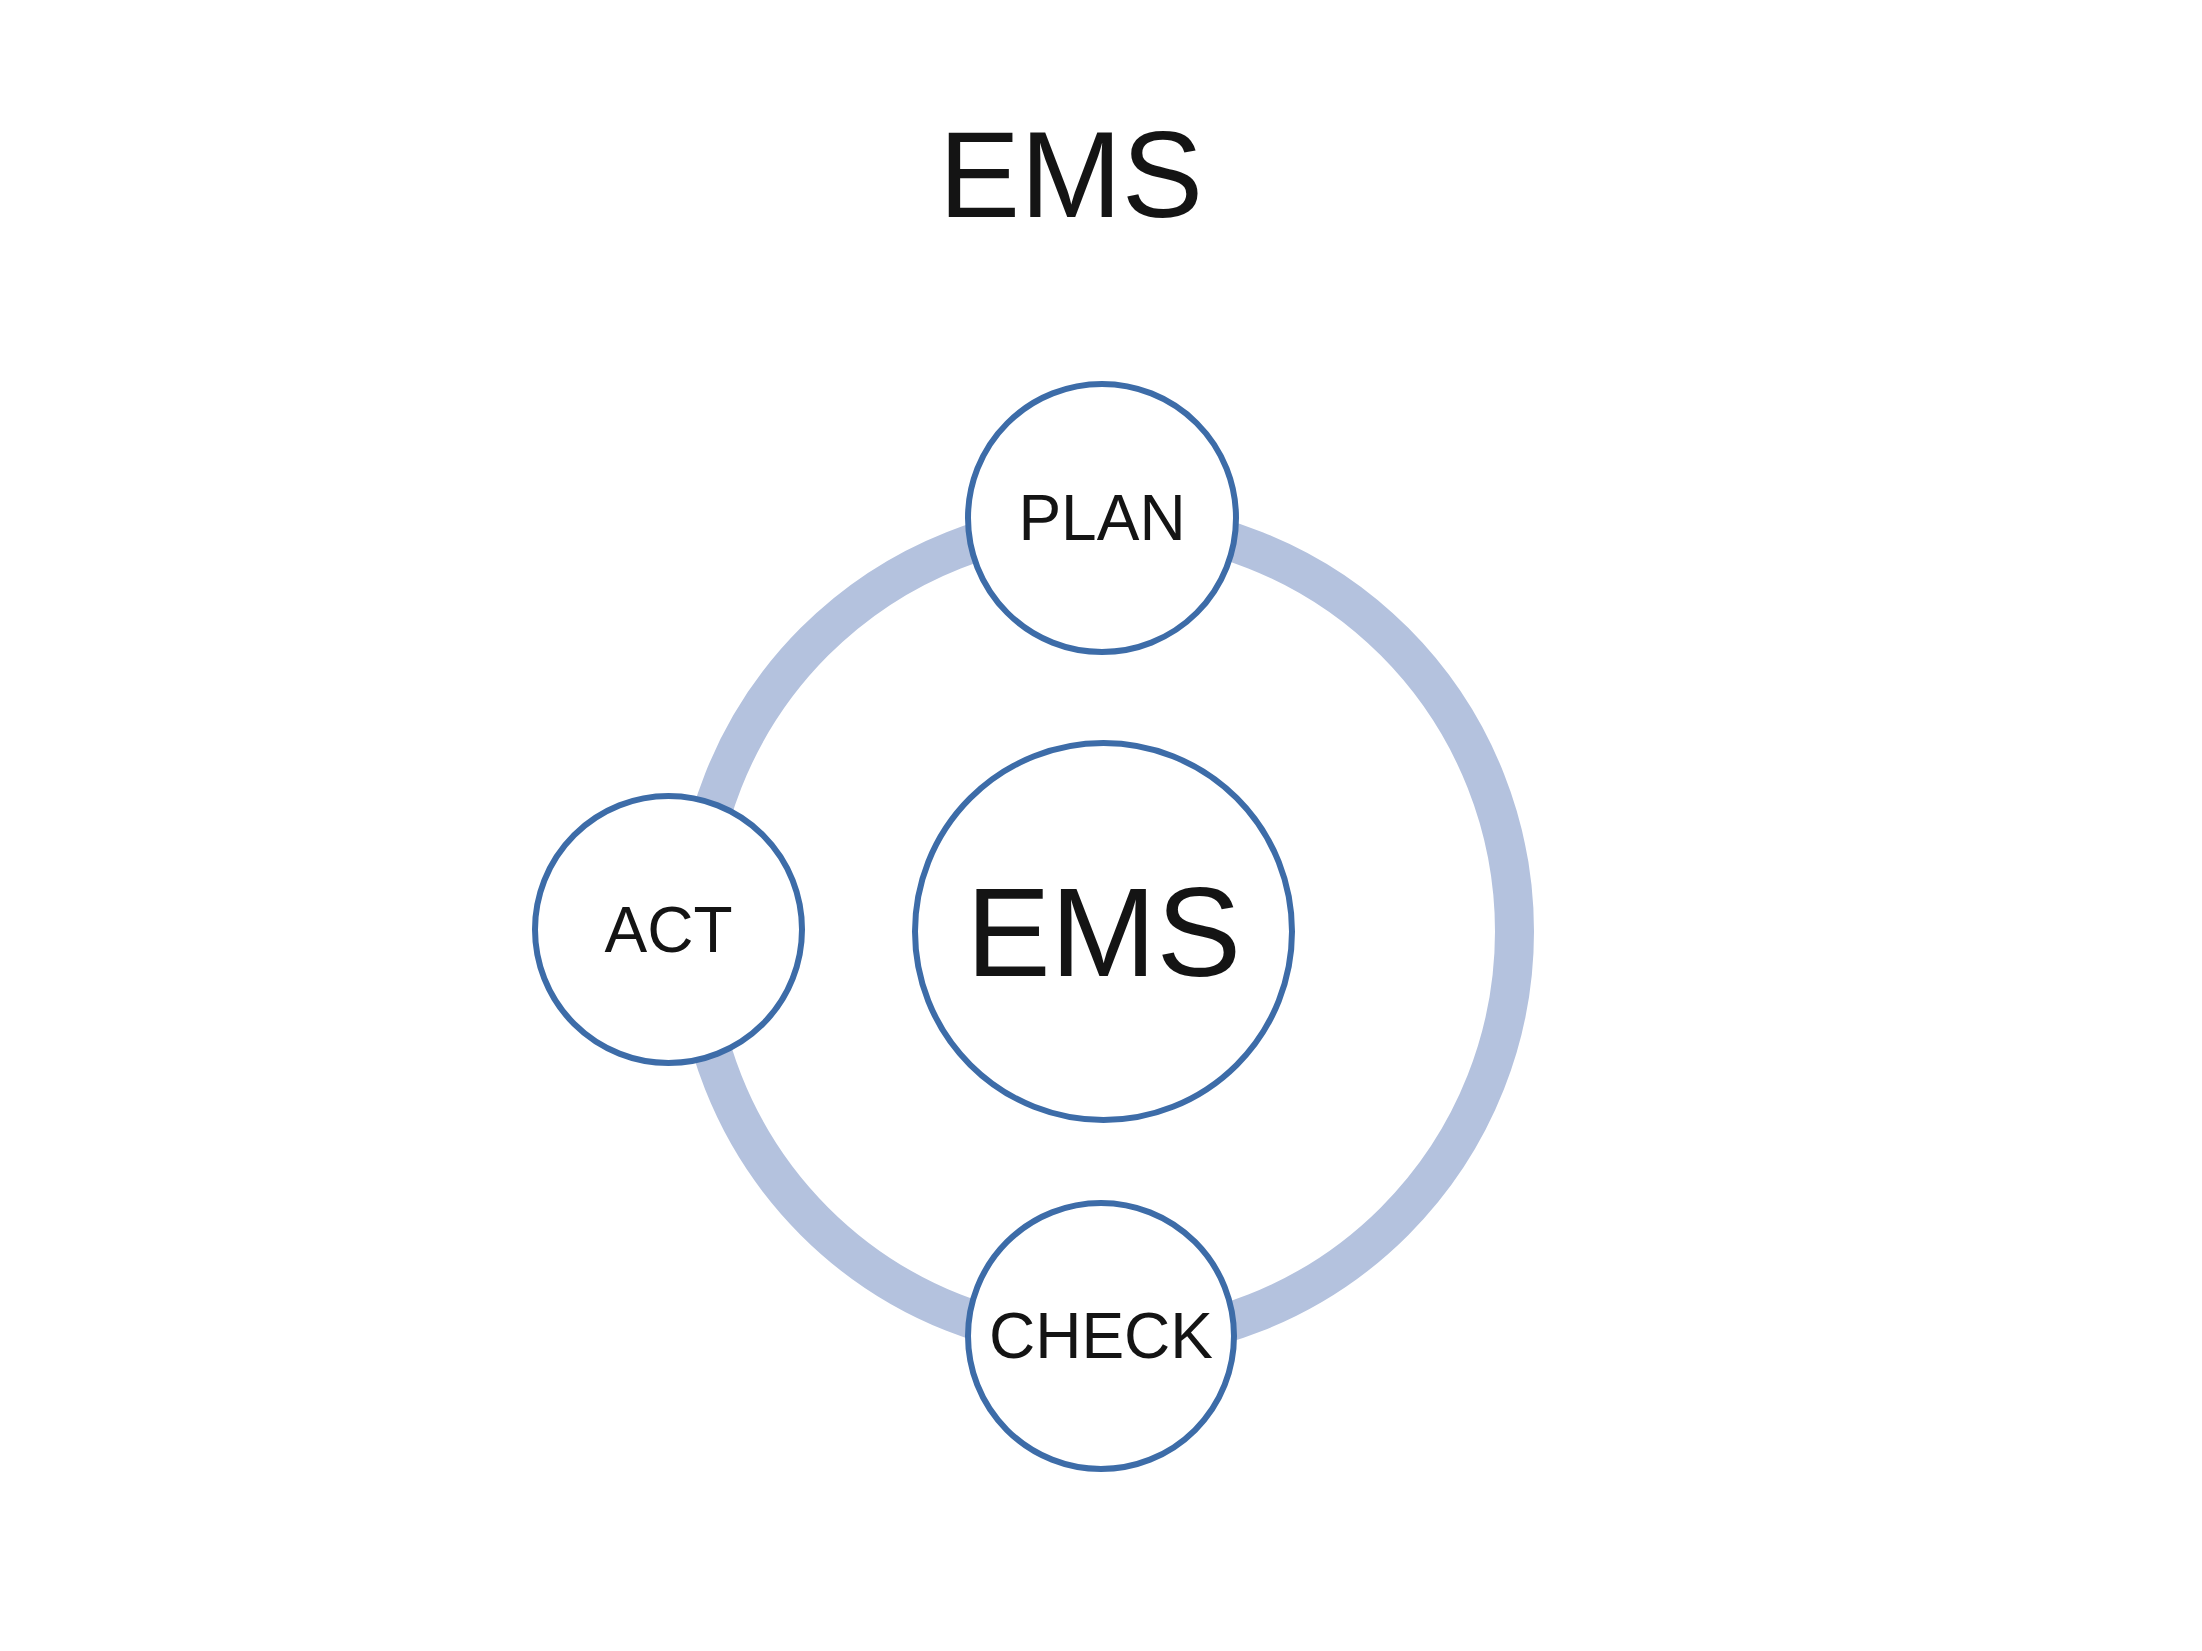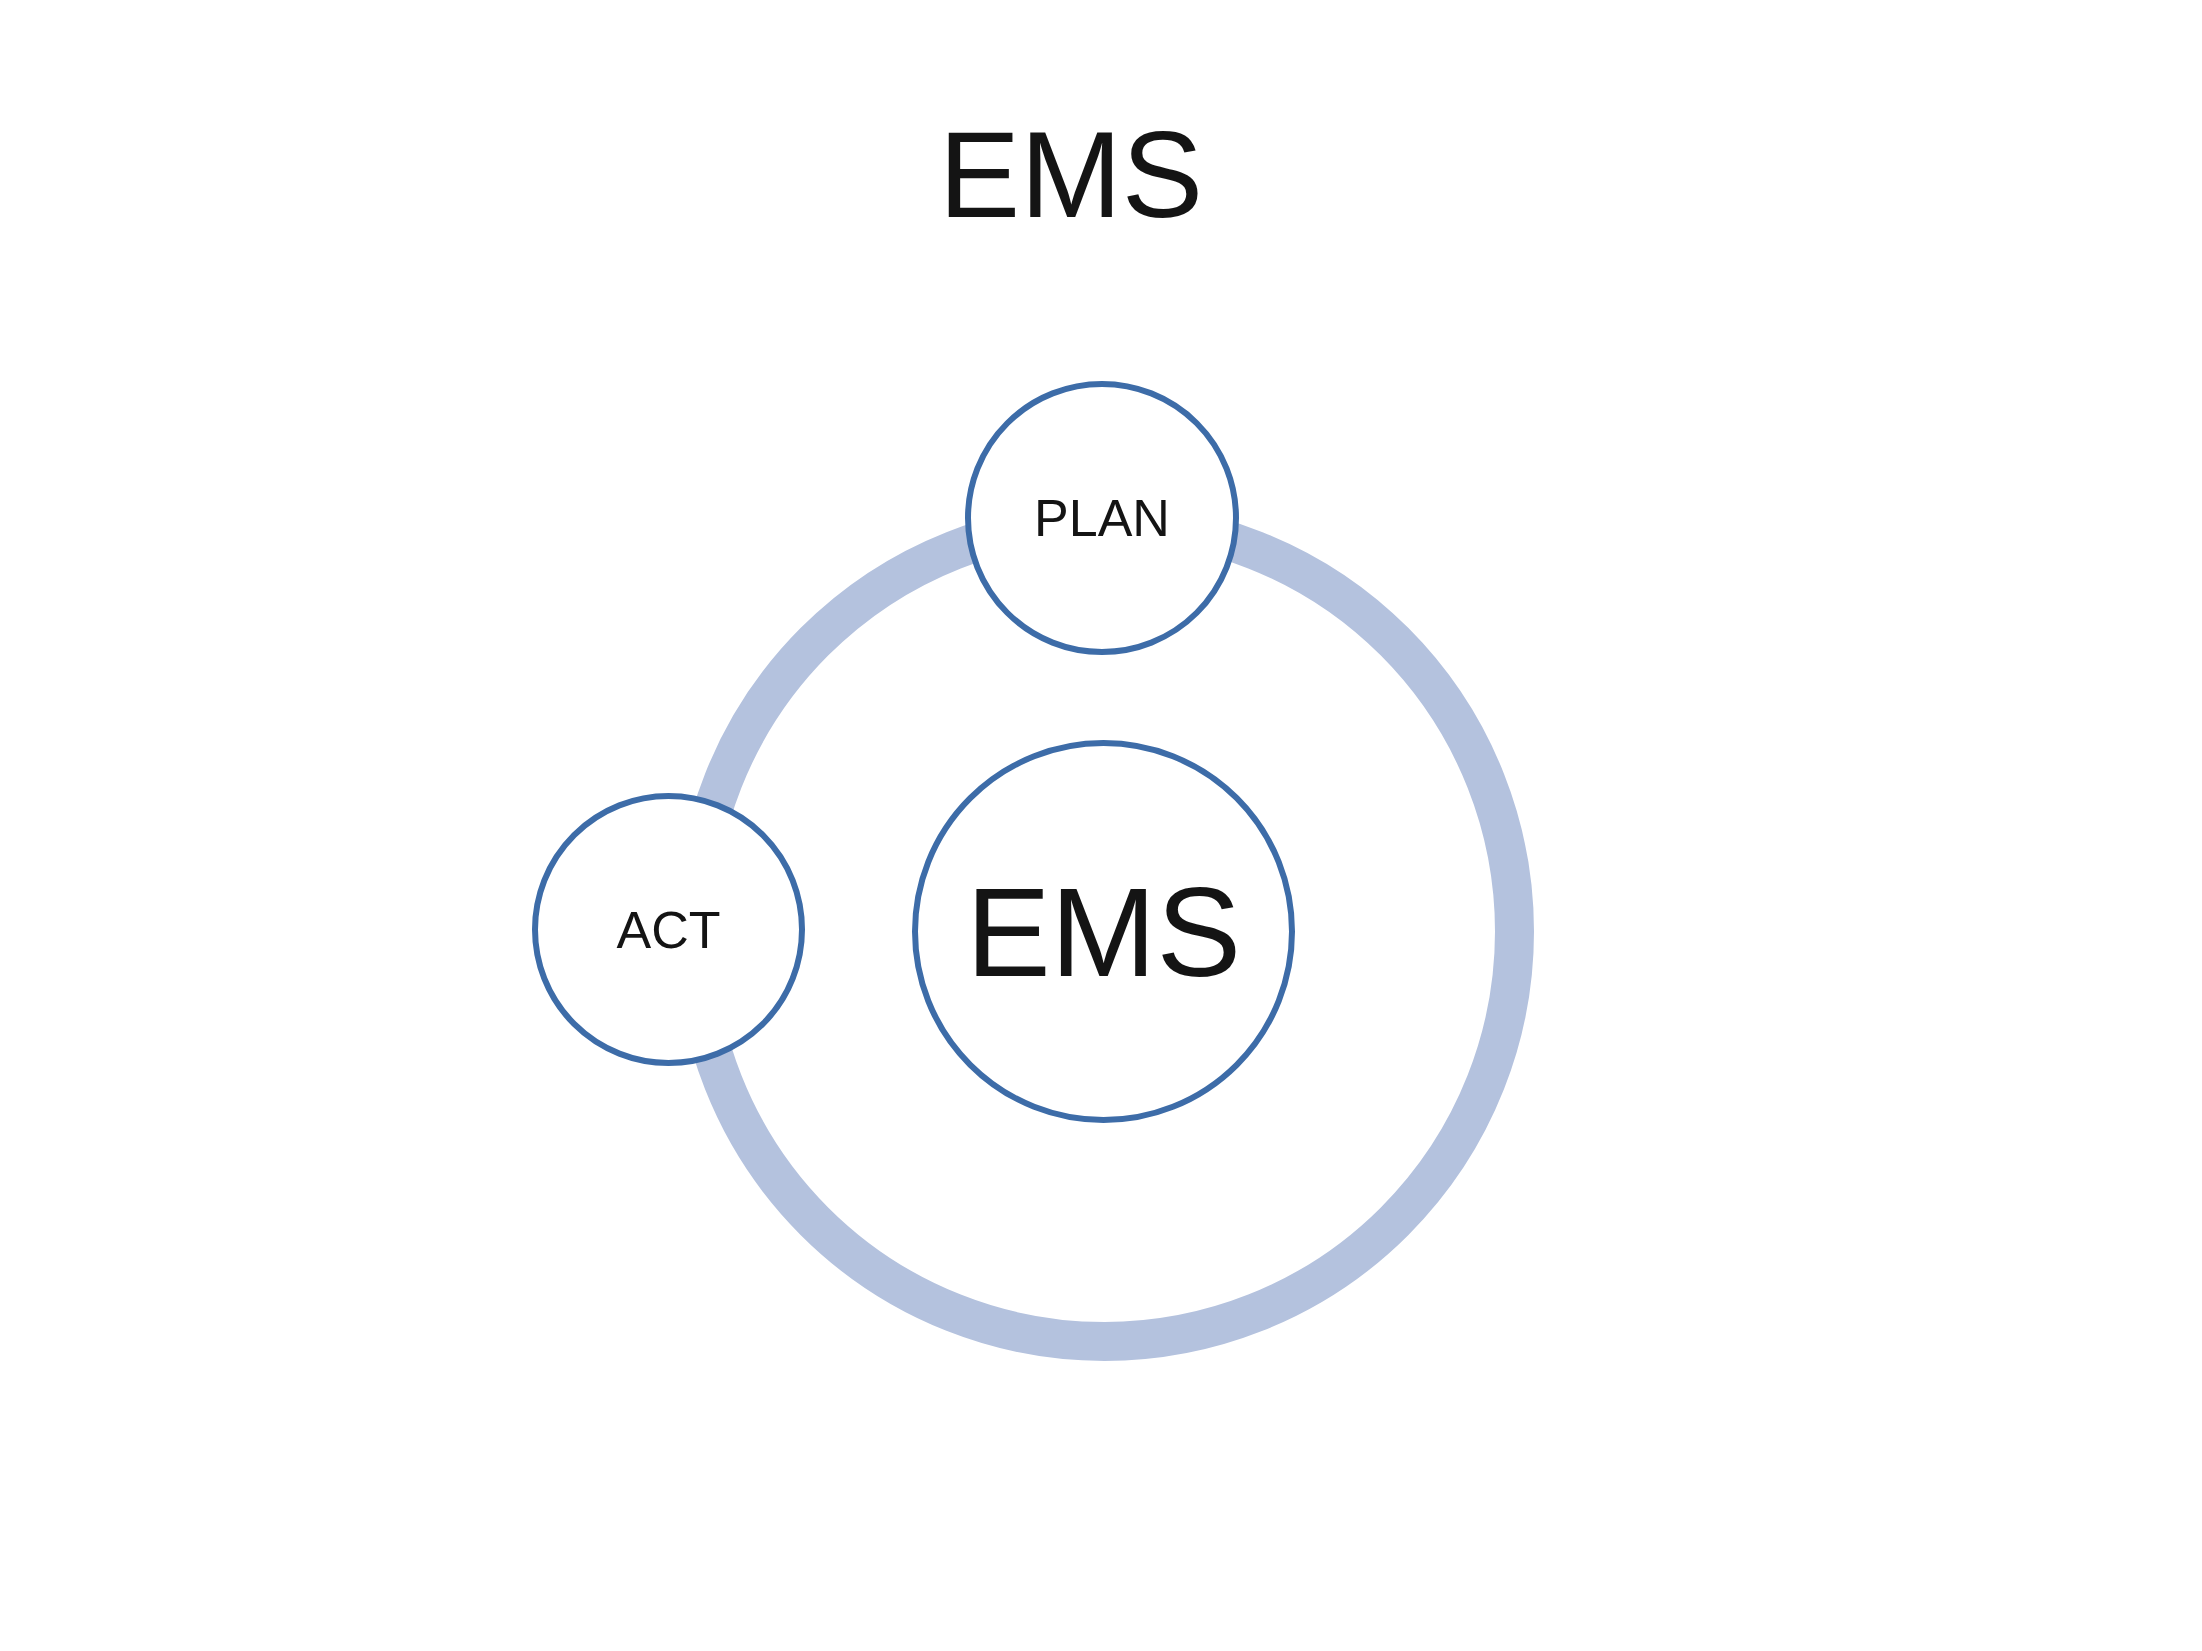--- a/index.html
+++ b/index.html
@@ -53,40 +53,43 @@
     color: var(--text);
   }
   .node span { white-space: nowrap; }
   .node-center {
     left: 912px;
     top: 740px;
     width: 383px;
     height: 383px;
     font-size: 127px;
   }
-  .node-sat { font-size: 52px; }
+  .node-sat { font-size: 64px; }
   .node-plan  { left: 965px; top: 381px;  width: 274px; height: 274px; }
   .node-do    { left: 1374px; top: 792px;  width: 274px; height: 274px; }
   .node-check { left: 965px; top: 1200px; width: 272px; height: 272px; }
   .node-act   { left: 532px;  top: 793px;  width: 273px; height: 273px; text-align: center; }
 </style>
 </head>
 <body>
 
 <div class="stage">
 
   <div class="title">EMS</div>
 
   <div class="ring"></div>
 
   <div class="node node-sat node-plan">
     <span>PLAN</span>
   </div>
 
 
+  <div class="node node-sat node-check">
+    <span>CHECK</span>
+  </div>
 
   <div class="node node-sat node-act">
     <span>ACT</span>
   </div>
 
   <div class="node node-center">
     <span>EMS</span>
   </div>
 
 </div>

